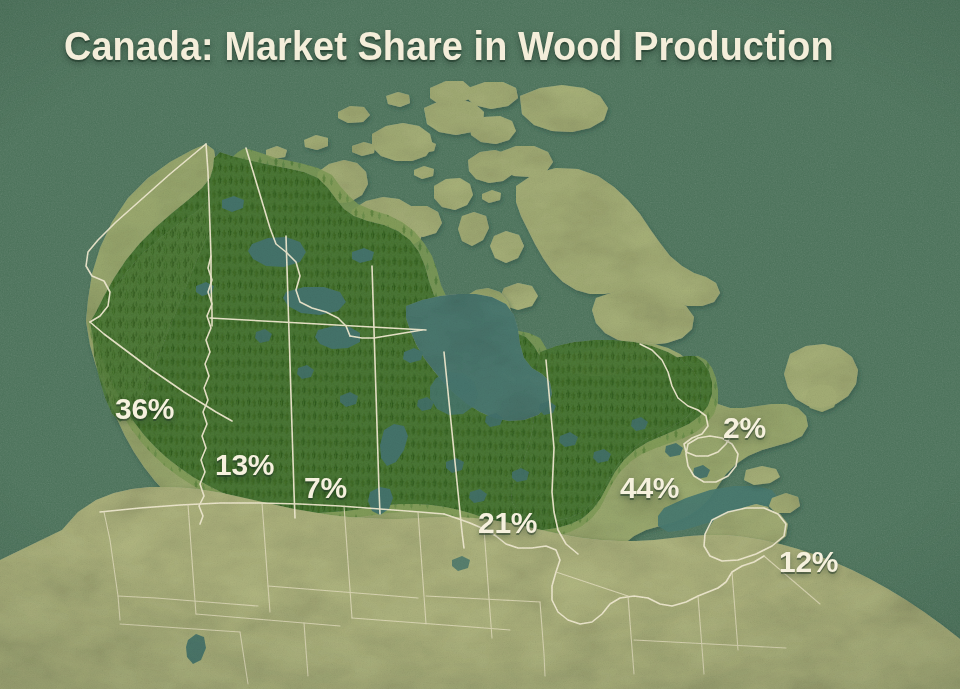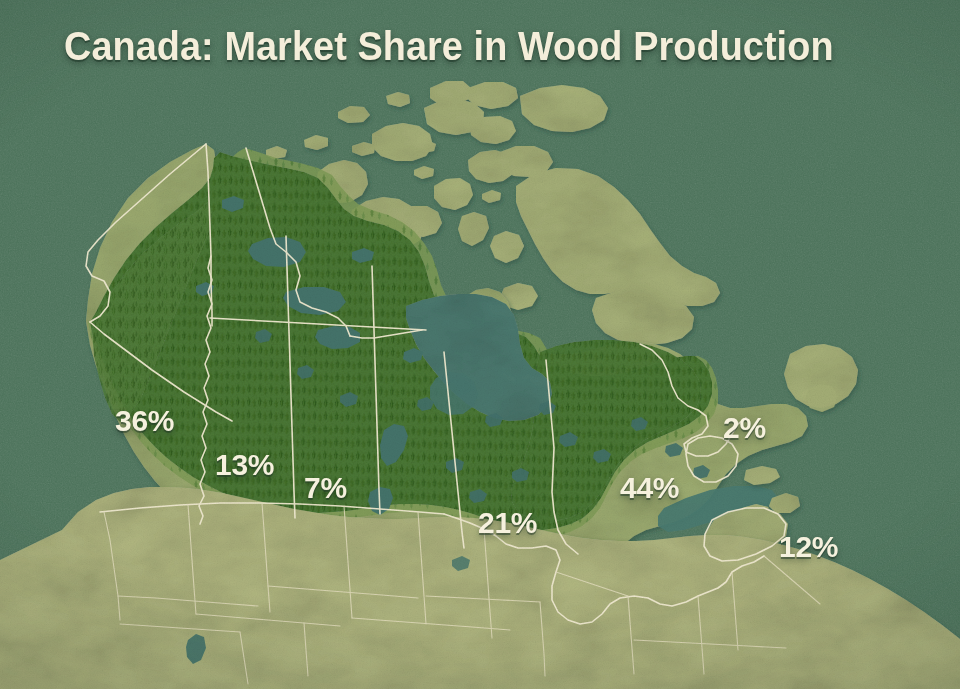--- a/index.html
+++ b/index.html
@@ -496,27 +496,27 @@
       </g>
 
       <rect x="0" y="0" width="960" height="689" filter="url(#paperNoise)" opacity=".16" style="mix-blend-mode:multiply"></rect>
     </g>
   </svg>
 
   <div class="vignette"></div>
 
   <div id="title">Canada: Market Share in Wood Production</div>
 
-  <div class="pct" style="left:115px;top:404px">36%</div>
+  <div class="pct" style="left:115px;top:392px">36%</div>
 
   <div class="pct" style="left:215px;top:448px">13%</div>
 
   <div class="pct" style="left:304px;top:471px">7%</div>
 
   <div class="pct" style="left:478px;top:506px">21%</div>
 
   <div class="pct" style="left:620px;top:471px">44%</div>
 
   <div class="pct" style="left:723px;top:411px">2%</div>
 
-  <div class="pct" style="left:779px;top:530px">12%</div>
+  <div class="pct" style="left:779px;top:545px">12%</div>
 
 </div>
 
 </body></html>

